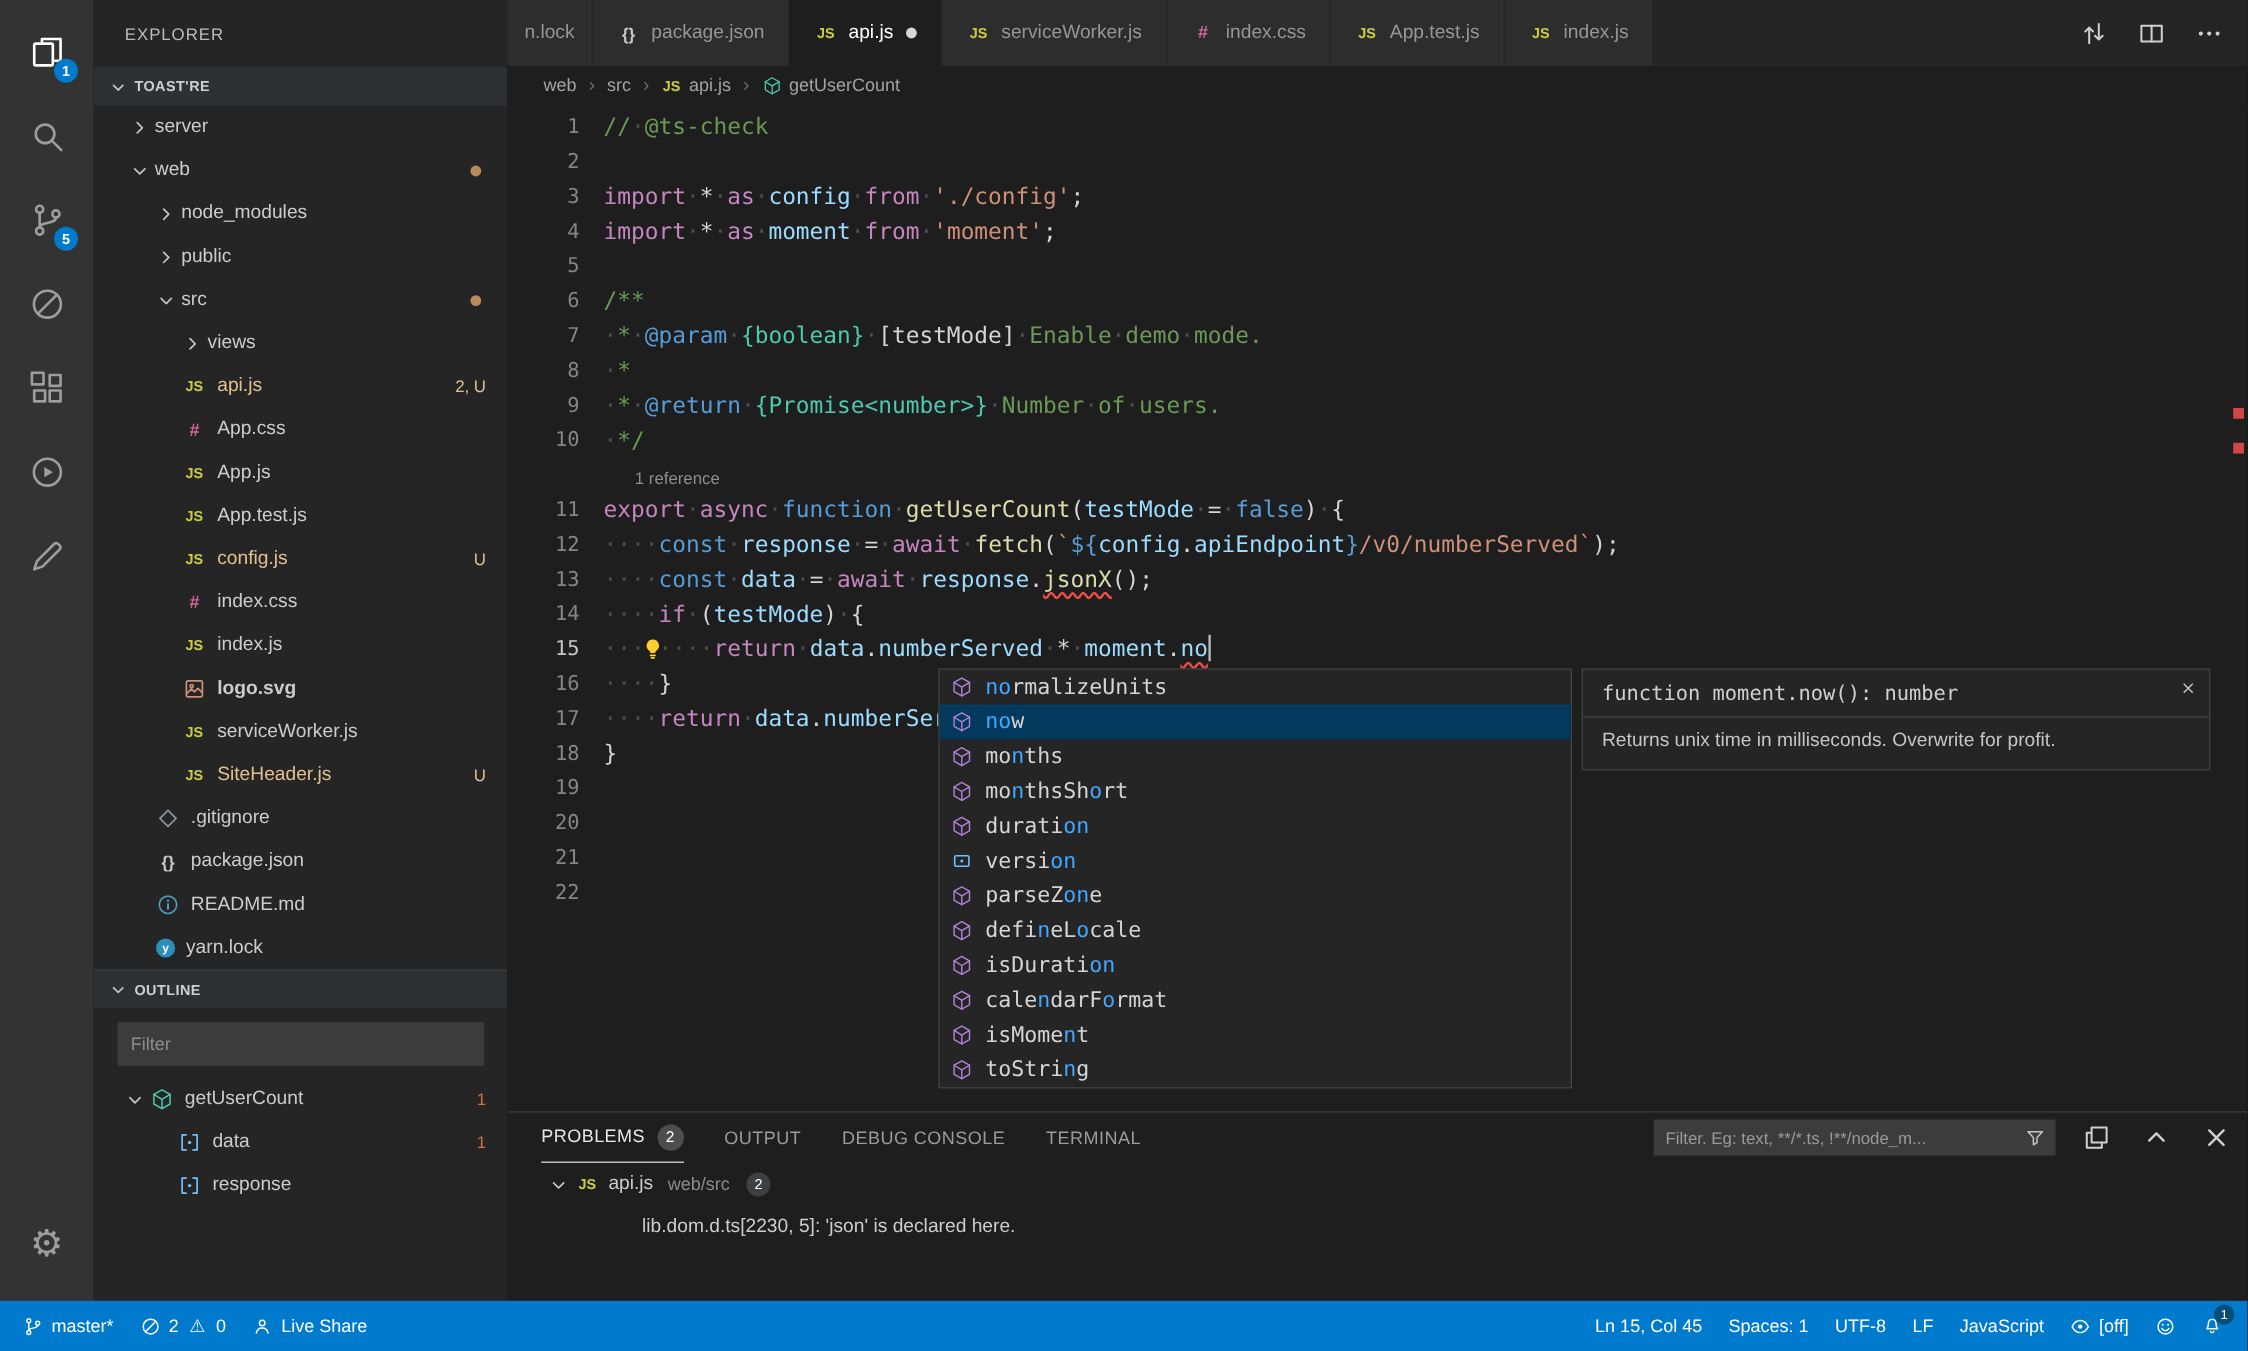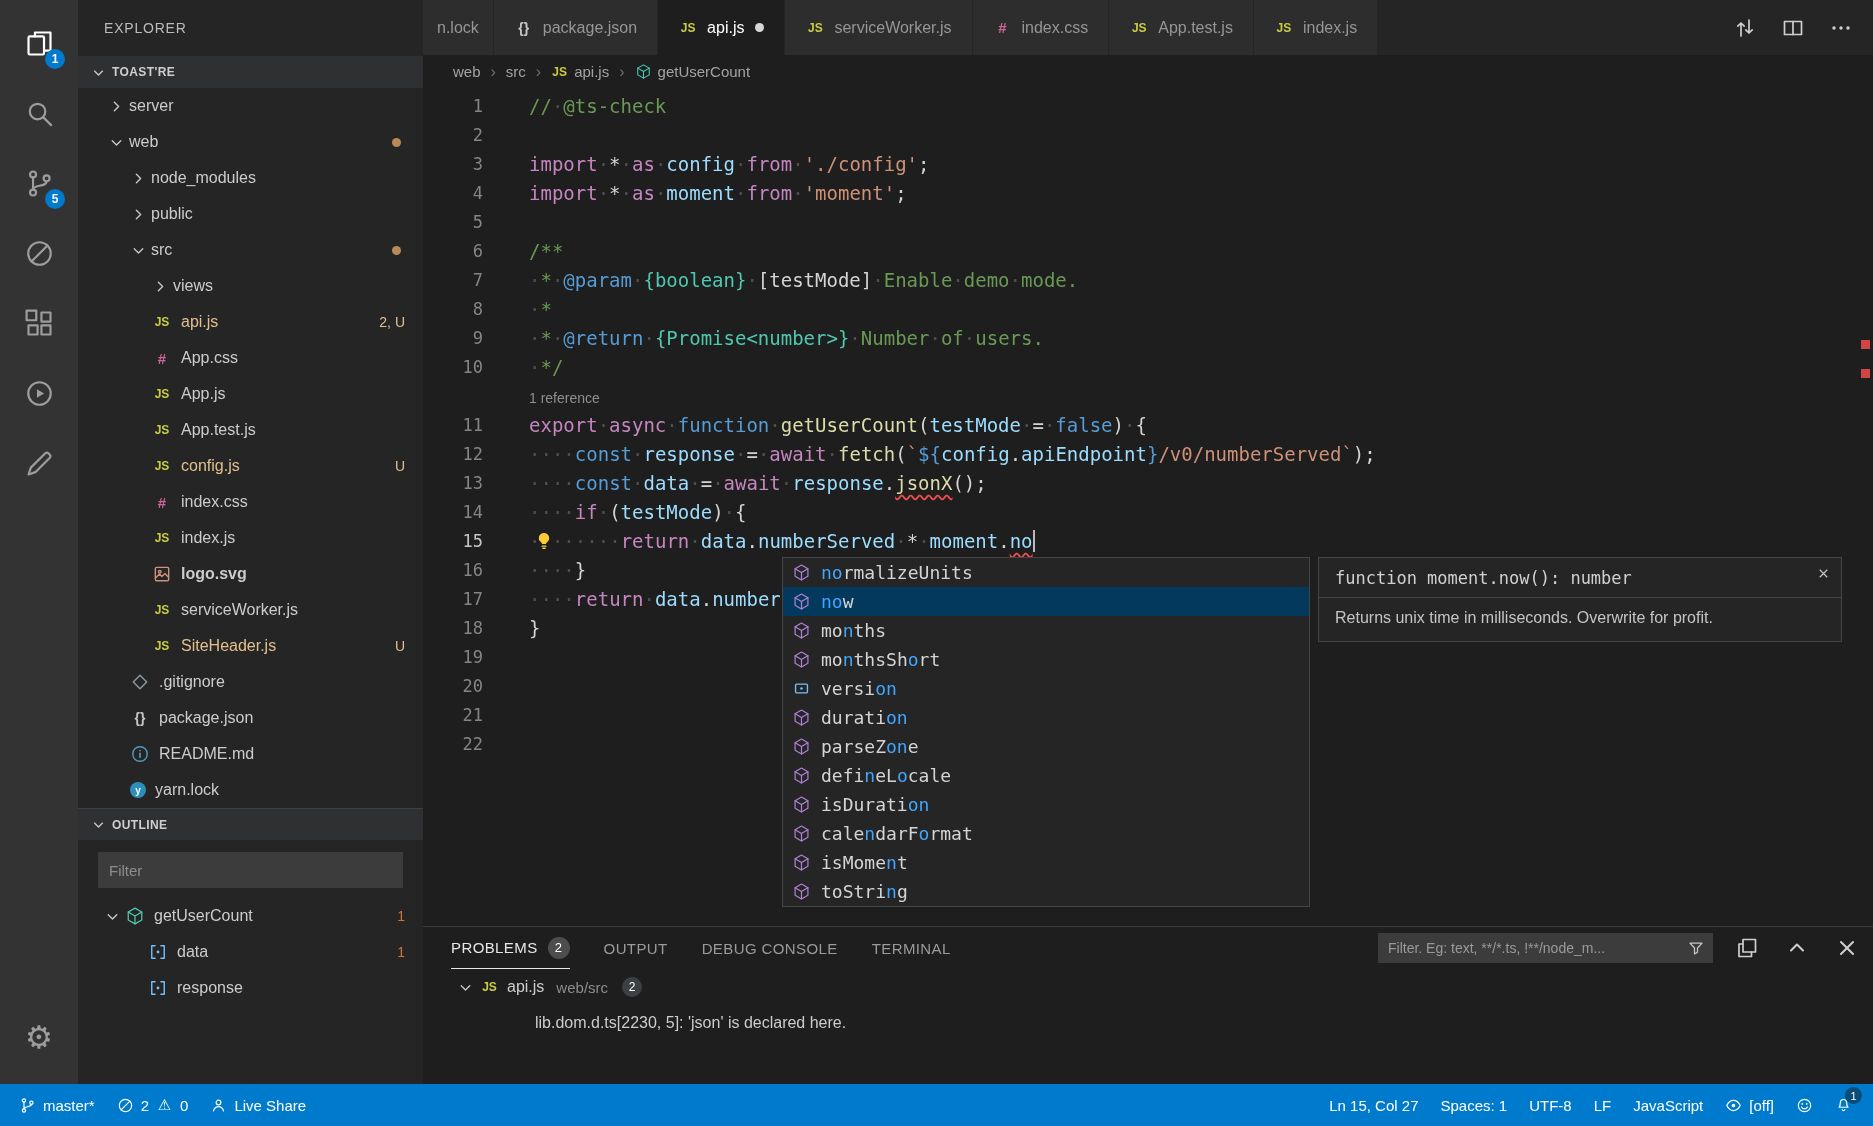--- a/index.html
+++ b/index.html
@@ -59,21 +59,21 @@
   #breadcrumbs{height:33px;display:flex;align-items:center;padding-left:30px;gap:10px;font-size:15px;color:#a3a3a3;background:#1e1e1e}
   .bc-item{display:flex;align-items:center;gap:6px;cursor:pointer}
   .bc-sep{color:#6f6f6f;font-size:16px}
   .bc-ico{width:17px;height:17px}
 
   
   #editor{position:absolute;left:0;top:88px;width:1450px;height:838px;background:#1e1e1e;font-family:"DejaVu Sans Mono",monospace;font-size:19px;padding-top:4px;overflow:hidden}
   .code-line{height:29px;line-height:29px;white-space:pre;display:flex}
   .ln{width:60px;text-align:right;color:#858585;font-size:17px;flex:none;cursor:pointer}
   .ln.active{color:#c6c6c6}
-  .lc{margin-left:46px;color:#d4d4d4}
+  .lc{margin-left:20px;color:#d4d4d4}
   .lens-row{height:29px;line-height:32px;margin-left:106px;font-size:14px;color:#8e8e8e;font-family:"Liberation Sans",sans-serif;cursor:pointer}
   .tk-c{color:#6a9955}.tk-k{color:#c586c0}.tk-kb{color:#569cd6}.tk-v{color:#9cdcfe}
   .tk-f{color:#dcdcaa}.tk-s{color:#ce9178}.tk-p{color:#d4d4d4}.tk-t{color:#4ec9b0}.tk-d{color:#569cd6}
   .ws{color:#4e4e4e}
   .err{text-decoration:underline;text-decoration-style:wavy;text-decoration-color:#f14c4c;text-decoration-skip-ink:none;text-underline-offset:4px}
   .cursor{display:inline-block;width:2px;height:22px;background:#b8b8b8;vertical-align:-4px}
   #lightbulb{position:absolute;left:110px;top:441px;width:22px;height:24px;cursor:pointer}
   .ruler-mark{position:absolute;right:3px;width:9px;height:9px;background:#f14c4c;opacity:.85}
 
   
@@ -495,28 +495,28 @@
               <path d="M12 12.1L3.9 7.2M12 12.1l8.1-4.9M12 12.1v9.3"></path>
             </svg></span><span class="sg-label"><span class="sg-hl">no</span><span>w</span></span></div>
         <div class="sg-row"><span class="icon icon-purple sg-ico"><svg viewBox="0 0 24 24" fill="none" stroke="currentColor" stroke-width="1.5" stroke-linecap="round" stroke-linejoin="round">
               <path d="M12 2.6l8.1 4.6v9.6L12 21.4l-8.1-4.6V7.2z"></path>
               <path d="M12 12.1L3.9 7.2M12 12.1l8.1-4.9M12 12.1v9.3"></path>
             </svg></span><span class="sg-label"><span>mo</span><span class="sg-hl">n</span><span>ths</span></span></div>
         <div class="sg-row"><span class="icon icon-purple sg-ico"><svg viewBox="0 0 24 24" fill="none" stroke="currentColor" stroke-width="1.5" stroke-linecap="round" stroke-linejoin="round">
               <path d="M12 2.6l8.1 4.6v9.6L12 21.4l-8.1-4.6V7.2z"></path>
               <path d="M12 12.1L3.9 7.2M12 12.1l8.1-4.9M12 12.1v9.3"></path>
             </svg></span><span class="sg-label"><span>mo</span><span class="sg-hl">n</span><span>thsSh</span><span class="sg-hl">o</span><span>rt</span></span></div>
+        <div class="sg-row"><span class="icon icon-purple sg-ico"><svg viewBox="0 0 24 24" fill="none" stroke="currentColor" stroke-width="1.5" stroke-linecap="round" stroke-linejoin="round">
+              <path d="M12 2.6l8.1 4.6v9.6L12 21.4l-8.1-4.6V7.2z"></path>
+              <path d="M12 12.1L3.9 7.2M12 12.1l8.1-4.9M12 12.1v9.3"></path>
+            </svg></span><span class="sg-label"><span>durati</span><span class="sg-hl">on</span></span></div>
         <div class="sg-row"><span class="icon icon-blue sg-ico"><svg viewBox="0 0 24 24" fill="none" stroke="currentColor" stroke-width="1.7" stroke-linecap="round" stroke-linejoin="round">
               <rect x="4.5" y="6.5" width="15" height="11" rx="1.5"></rect>
               <circle cx="12" cy="12" r="1.6" fill="currentColor" stroke="none"></circle>
             </svg></span><span class="sg-label"><span>versi</span><span class="sg-hl">on</span></span></div>
-        <div class="sg-row"><span class="icon icon-purple sg-ico"><svg viewBox="0 0 24 24" fill="none" stroke="currentColor" stroke-width="1.5" stroke-linecap="round" stroke-linejoin="round">
-              <path d="M12 2.6l8.1 4.6v9.6L12 21.4l-8.1-4.6V7.2z"></path>
-              <path d="M12 12.1L3.9 7.2M12 12.1l8.1-4.9M12 12.1v9.3"></path>
-            </svg></span><span class="sg-label"><span>durati</span><span class="sg-hl">on</span></span></div>
         <div class="sg-row"><span class="icon icon-purple sg-ico"><svg viewBox="0 0 24 24" fill="none" stroke="currentColor" stroke-width="1.5" stroke-linecap="round" stroke-linejoin="round">
               <path d="M12 2.6l8.1 4.6v9.6L12 21.4l-8.1-4.6V7.2z"></path>
               <path d="M12 12.1L3.9 7.2M12 12.1l8.1-4.9M12 12.1v9.3"></path>
             </svg></span><span class="sg-label"><span>parseZ</span><span class="sg-hl">on</span><span>e</span></span></div>
         <div class="sg-row"><span class="icon icon-purple sg-ico"><svg viewBox="0 0 24 24" fill="none" stroke="currentColor" stroke-width="1.5" stroke-linecap="round" stroke-linejoin="round">
               <path d="M12 2.6l8.1 4.6v9.6L12 21.4l-8.1-4.6V7.2z"></path>
               <path d="M12 12.1L3.9 7.2M12 12.1l8.1-4.9M12 12.1v9.3"></path>
             </svg></span><span class="sg-label"><span>defi</span><span class="sg-hl">n</span><span>eL</span><span class="sg-hl">o</span><span>cale</span></span></div>
         <div class="sg-row"><span class="icon icon-purple sg-ico"><svg viewBox="0 0 24 24" fill="none" stroke="currentColor" stroke-width="1.5" stroke-linecap="round" stroke-linejoin="round">
               <path d="M12 2.6l8.1 4.6v9.6L12 21.4l-8.1-4.6V7.2z"></path>
@@ -638,21 +638,21 @@
             <svg viewBox="0 0 24 24" fill="none" stroke="currentColor" stroke-width="1.7" stroke-linecap="round" stroke-linejoin="round">
               <circle cx="12" cy="7.8" r="3.3"></circle>
               <path d="M5 19.5c1.2-4.2 4.2-5.8 7-5.8s5.8 1.6 7 5.8"></path>
             </svg>
           </span>
           <span>Live Share</span>
         </div>
       </div>
     <div id="status-right">
         <div class="sb-item">
-          <span>Ln 15, Col 27</span>
+          <span>Ln 15, Col 45</span>
         </div>
         <div class="sb-item">
           <span>Spaces: 1</span>
         </div>
         <div class="sb-item">
           <span>UTF-8</span>
         </div>
         <div class="sb-item">
           <span>LF</span>
         </div>

